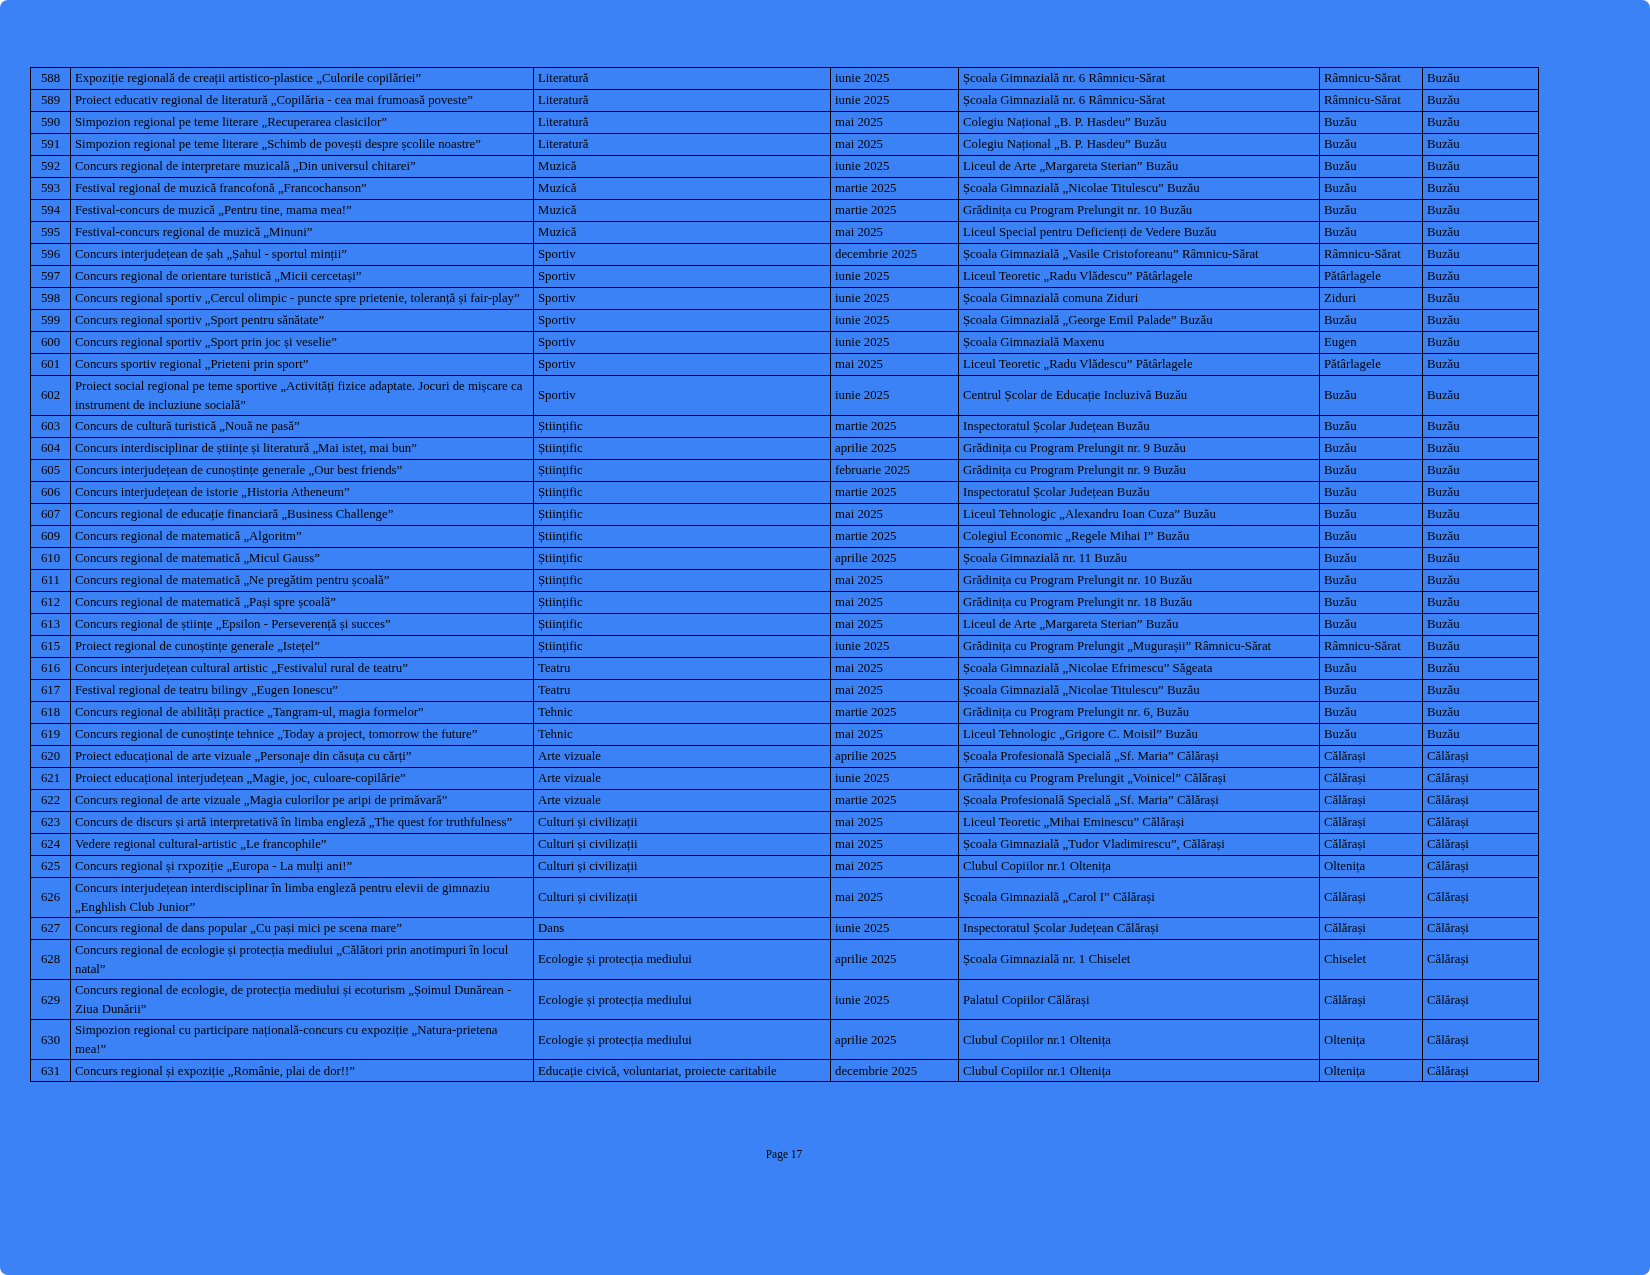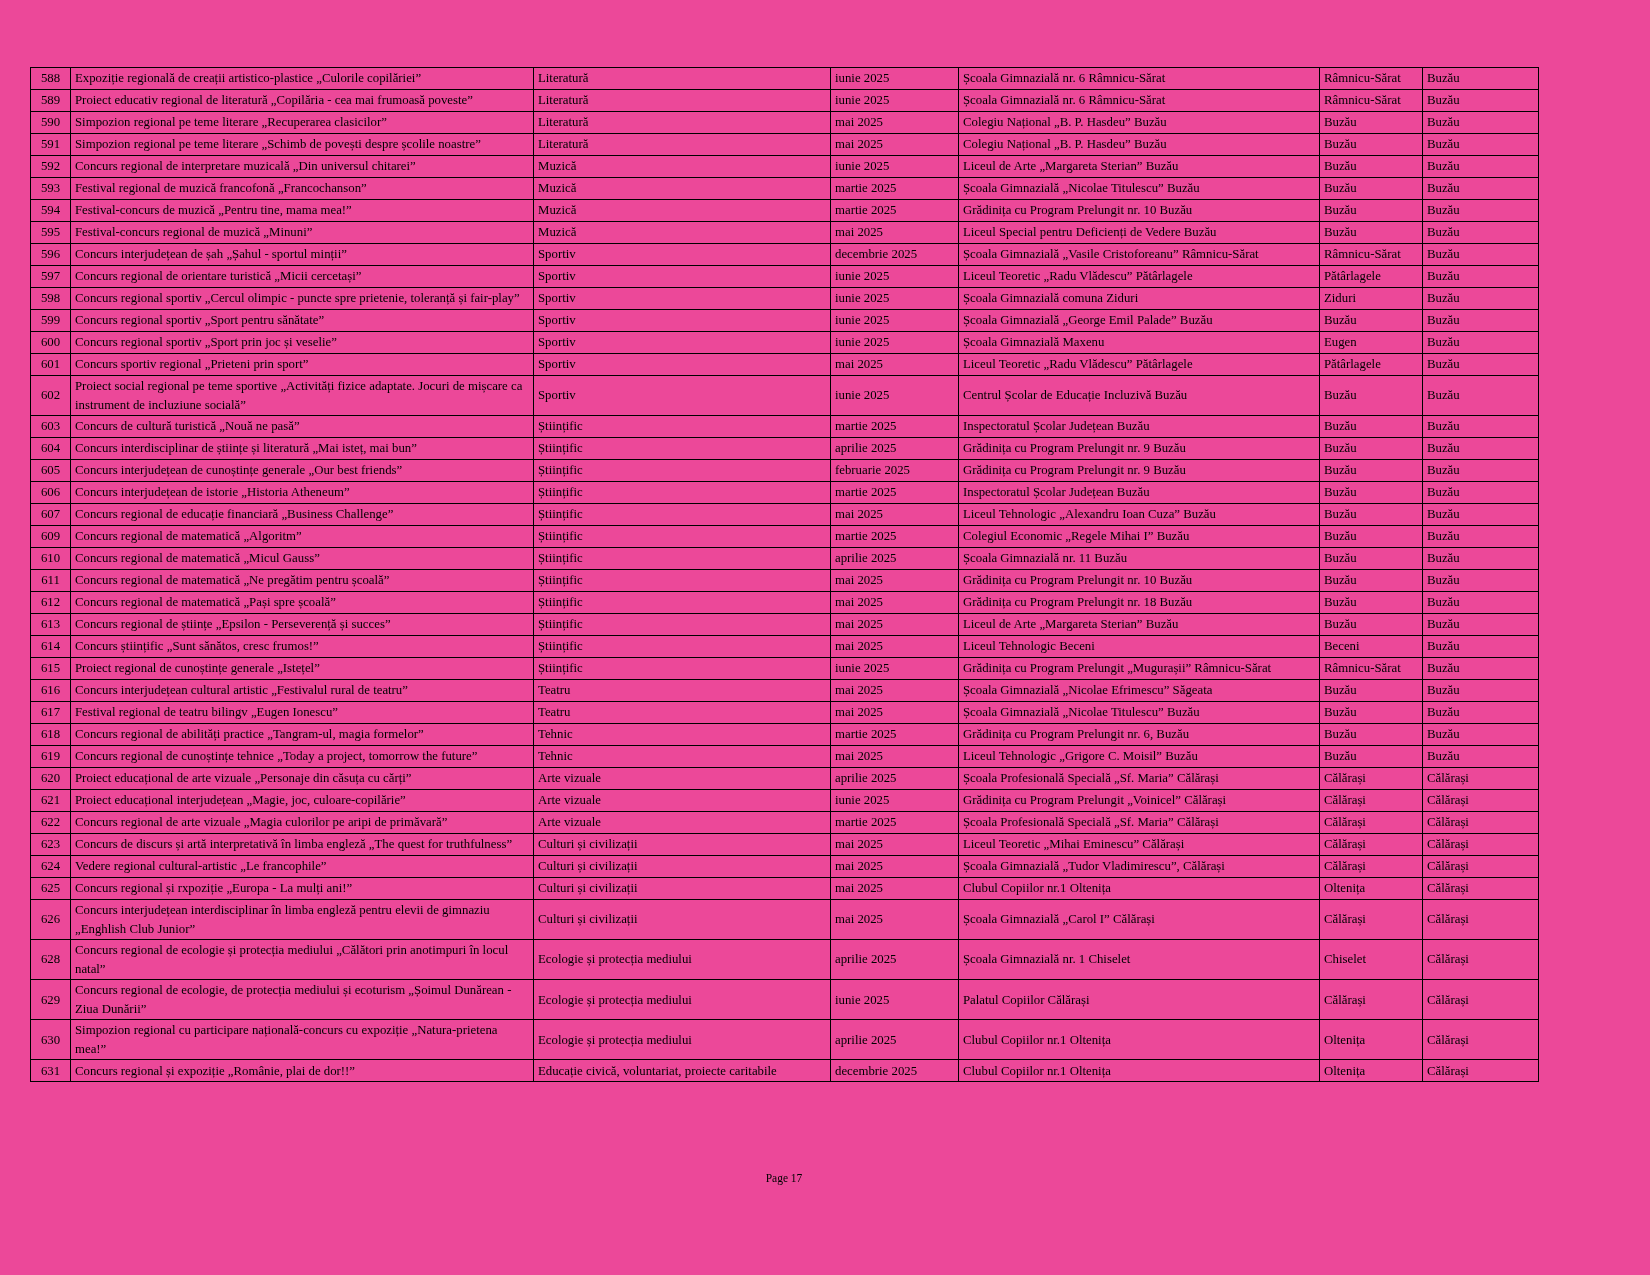--- a/index.html
+++ b/index.html
@@ -1,17 +1,17 @@
 <!DOCTYPE html>
 <html><head>
 <meta charset="utf-8">
 <style>
   html,body{margin:0;padding:0;}
   body{background:#ffffff;font-family:"Liberation Serif",serif;color:#000;}
-  .page{position:relative;width:1650px;height:1275px;background:#ec4899;overflow:hidden;}
+  .page{position:relative;width:1650px;height:1275px;background:#3b82f6;overflow:hidden;border-radius:8px;}
   table.events{
     position:absolute;left:30px;top:67px;width:1508px;
     border-collapse:collapse;table-layout:fixed;
     font-size:12.8px;line-height:1.45;
   }
   table.events td{
     border:1px solid #000;
     padding:1px 4px;
     vertical-align:middle;
     word-wrap:break-word;
@@ -19,21 +19,21 @@
   }
   td.col-no{text-align:center;padding:1px 2px;}
   td.col-name{}
   td.col-category{}
   td.col-date{}
   td.col-institution{}
   td.col-locality{}
   td.col-county{}
   .footer{
     position:absolute;left:30px;top:1148px;width:1508px;
-    text-align:center;font-size:11.5px;margin-top:24px;
+    text-align:center;font-size:11.5px;
   }
 </style>
 </head>
 <body>
 
 <div class="page">
 
   <table class="events">
     <colgroup>
       <col style="width:40px">
@@ -264,29 +264,20 @@
         <tr>
           <td class="col-no">613</td>
           <td class="col-name">Concurs regional de științe „Epsilon - Perseverență și succes”</td>
           <td class="col-category">Științific</td>
           <td class="col-date">mai 2025</td>
           <td class="col-institution">Liceul de Arte „Margareta Sterian” Buzău</td>
           <td class="col-locality">Buzău</td>
           <td class="col-county">Buzău</td>
         </tr>
         <tr>
-          <td class="col-no">614</td>
-          <td class="col-name">Concurs științific „Sunt sănătos, cresc frumos!”</td>
-          <td class="col-category">Științific</td>
-          <td class="col-date">mai 2025</td>
-          <td class="col-institution">Liceul Tehnologic Beceni</td>
-          <td class="col-locality">Beceni</td>
-          <td class="col-county">Buzău</td>
-        </tr>
-        <tr>
           <td class="col-no">615</td>
           <td class="col-name">Proiect regional de cunoștințe generale „Istețel”</td>
           <td class="col-category">Științific</td>
           <td class="col-date">iunie 2025</td>
           <td class="col-institution">Grădinița cu Program Prelungit „Mugurașii” Râmnicu-Sărat</td>
           <td class="col-locality">Râmnicu-Sărat</td>
           <td class="col-county">Buzău</td>
         </tr>
         <tr>
           <td class="col-no">616</td>
@@ -377,20 +368,29 @@
           <td class="col-institution">Clubul Copiilor nr.1 Oltenița</td>
           <td class="col-locality">Oltenița</td>
           <td class="col-county">Călărași</td>
         </tr>
         <tr>
           <td class="col-no">626</td>
           <td class="col-name">Concurs interjudețean interdisciplinar în limba engleză pentru elevii de gimnaziu „Enghlish Club Junior”</td>
           <td class="col-category">Culturi și civilizații</td>
           <td class="col-date">mai 2025</td>
           <td class="col-institution">Școala Gimnazială „Carol I” Călărași</td>
+          <td class="col-locality">Călărași</td>
+          <td class="col-county">Călărași</td>
+        </tr>
+        <tr>
+          <td class="col-no">627</td>
+          <td class="col-name">Concurs regional de dans popular „Cu pași mici pe scena mare”</td>
+          <td class="col-category">Dans</td>
+          <td class="col-date">iunie 2025</td>
+          <td class="col-institution">Inspectoratul Școlar Județean Călărași</td>
           <td class="col-locality">Călărași</td>
           <td class="col-county">Călărași</td>
         </tr>
         <tr>
           <td class="col-no">628</td>
           <td class="col-name">Concurs regional de ecologie și protecția mediului „Călători prin anotimpuri în locul natal”</td>
           <td class="col-category">Ecologie și protecția mediului</td>
           <td class="col-date">aprilie 2025</td>
           <td class="col-institution">Școala Gimnazială nr. 1 Chiselet</td>
           <td class="col-locality">Chiselet</td>

